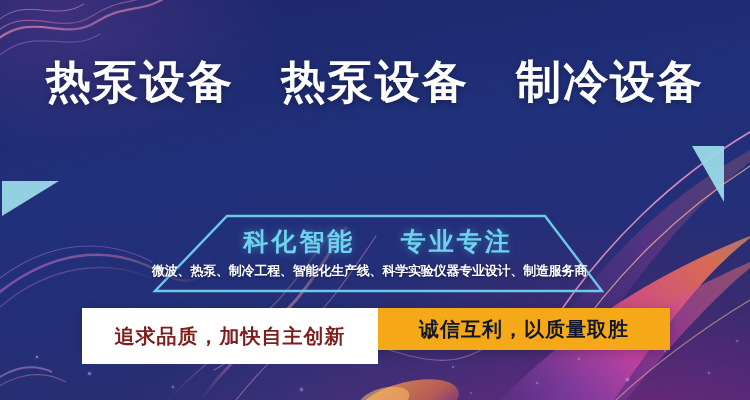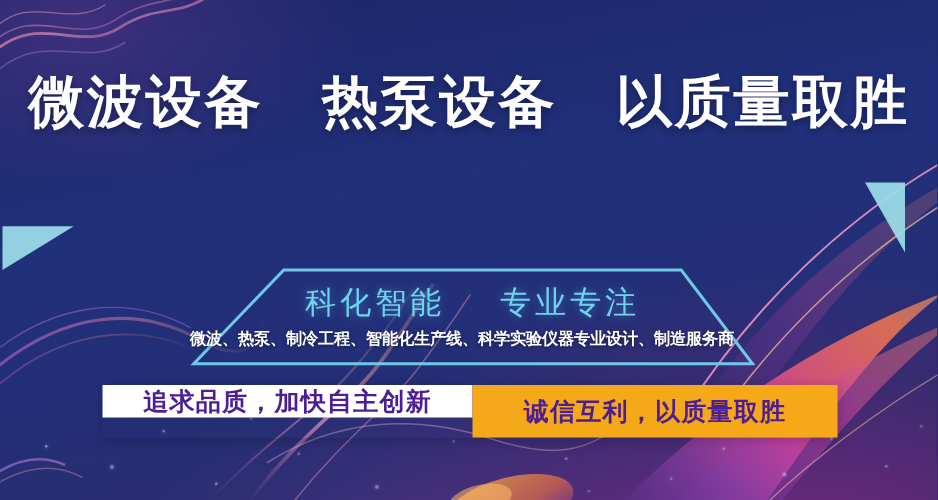--- a/index.html
+++ b/index.html
@@ -71,21 +71,21 @@
     position:absolute; left:152px; top:214px;
     width:452px; height:80px;
   }
   .trapezoid-wrap svg { position:absolute; left:0; top:0; }
 
   .tagline {
     position:absolute; left:0; top:11px; width:452px;
     text-align:center;
     color:#6fd2ef;
     font-size:25px;
-    font-weight:normal;
+    font-weight:bold;
     letter-spacing:3px;
     white-space:nowrap;
     text-shadow:0 0 8px rgba(90,200,240,.45);
   }
   .tagline .gap2 { display:inline-block; width:22px; }
 
   .subtitle {
     position:absolute; left:0; top:48px; width:452px;
     text-align:left;
     color:#ffffff;
@@ -103,28 +103,28 @@
     display:flex;
     box-shadow:0 2px 10px rgba(0,0,0,.22);
   }
   .slogan {
     display:flex; align-items:center; justify-content:center;
     font-size:20px; font-weight:bold;
     letter-spacing:1px;
     white-space:nowrap;
   }
   .slogan-left {
-    width:296px; height:26px;
+    width:296px; height:56px;
     background:#ffffff;
-    color:#4c1d95;
+    color:#7f1d1d;
   }
   .slogan-right {
     width:292px; height:42px;
     background:#f5a818;
-    color:#4c1d95;
+    color:#0f172a;
   }
 </style>
 </head>
 <body>
 
 <div class="banner">
 
   <div class="streaks">
     <svg viewBox="0 0 750 400" preserveAspectRatio="none">
       <defs>
@@ -221,21 +221,21 @@
     <div class="star" style="left:708px; top:372px; width:2px; height:2px; opacity:.5;"></div>
     <div class="star" style="left:736px; top:340px; width:2px; height:2px; opacity:.4;"></div>
     <div class="star" style="left:470px; top:392px; width:2px; height:2px; opacity:.35;"></div>
     <div class="star" style="left:200px; top:334px; width:2px; height:2px; opacity:.3;"></div>
   </div>
 
   <div class="arrow-left"></div>
   <div class="arrow-right"></div>
 
   <div class="headline">
-    <span class="line line1">微波设备　热泵设备　以质量取胜</span>
+    <span class="line line1">热泵设备　热泵设备　制冷设备</span>
   </div>
 
   <div class="trapezoid-wrap">
     <svg width="452" height="80" viewBox="0 0 452 80">
       <path d="M75,2 L393,2 L450,77 L3,77 Z" fill="none" stroke="#6fc8e8" stroke-width="2.4"></path>
     </svg>
     <div class="tagline">
       <span>科化智能</span>
       <span class="gap2"></span>
       <span>专业专注</span>

